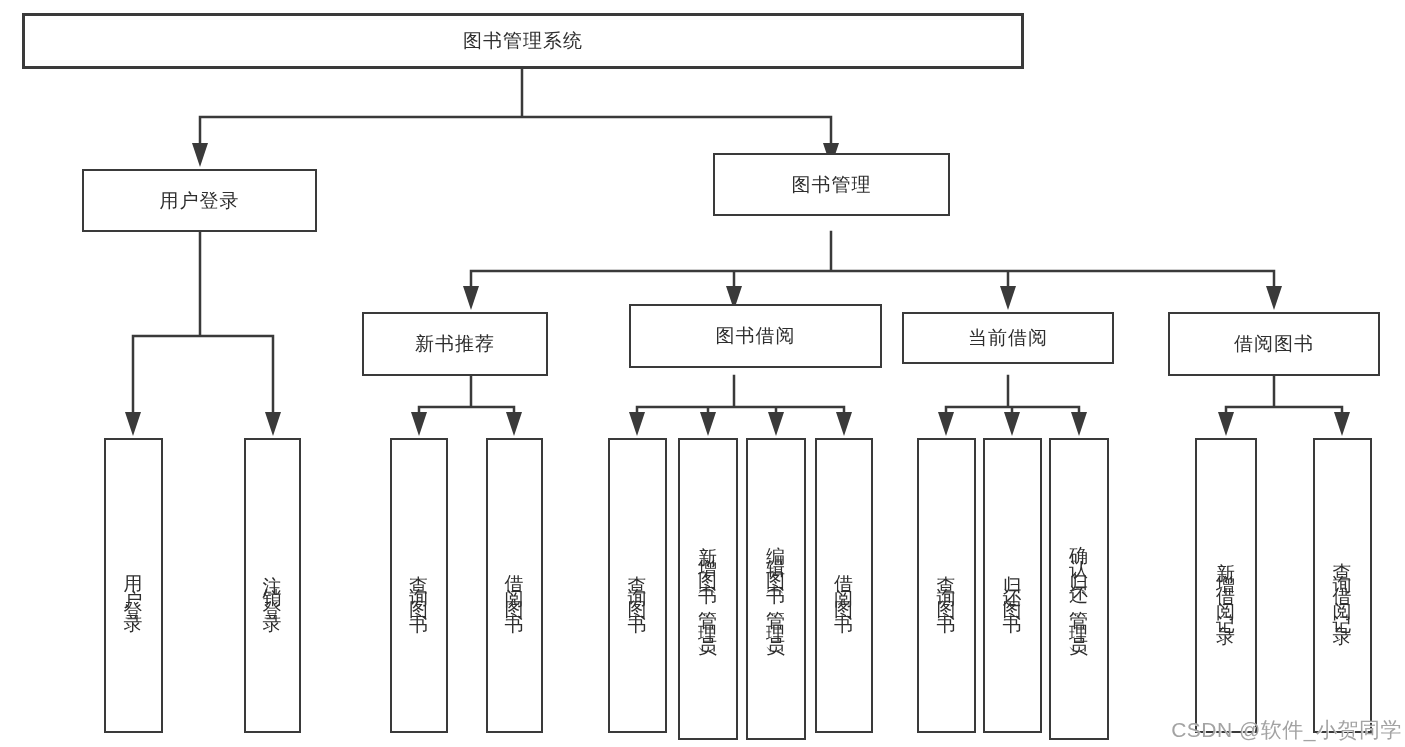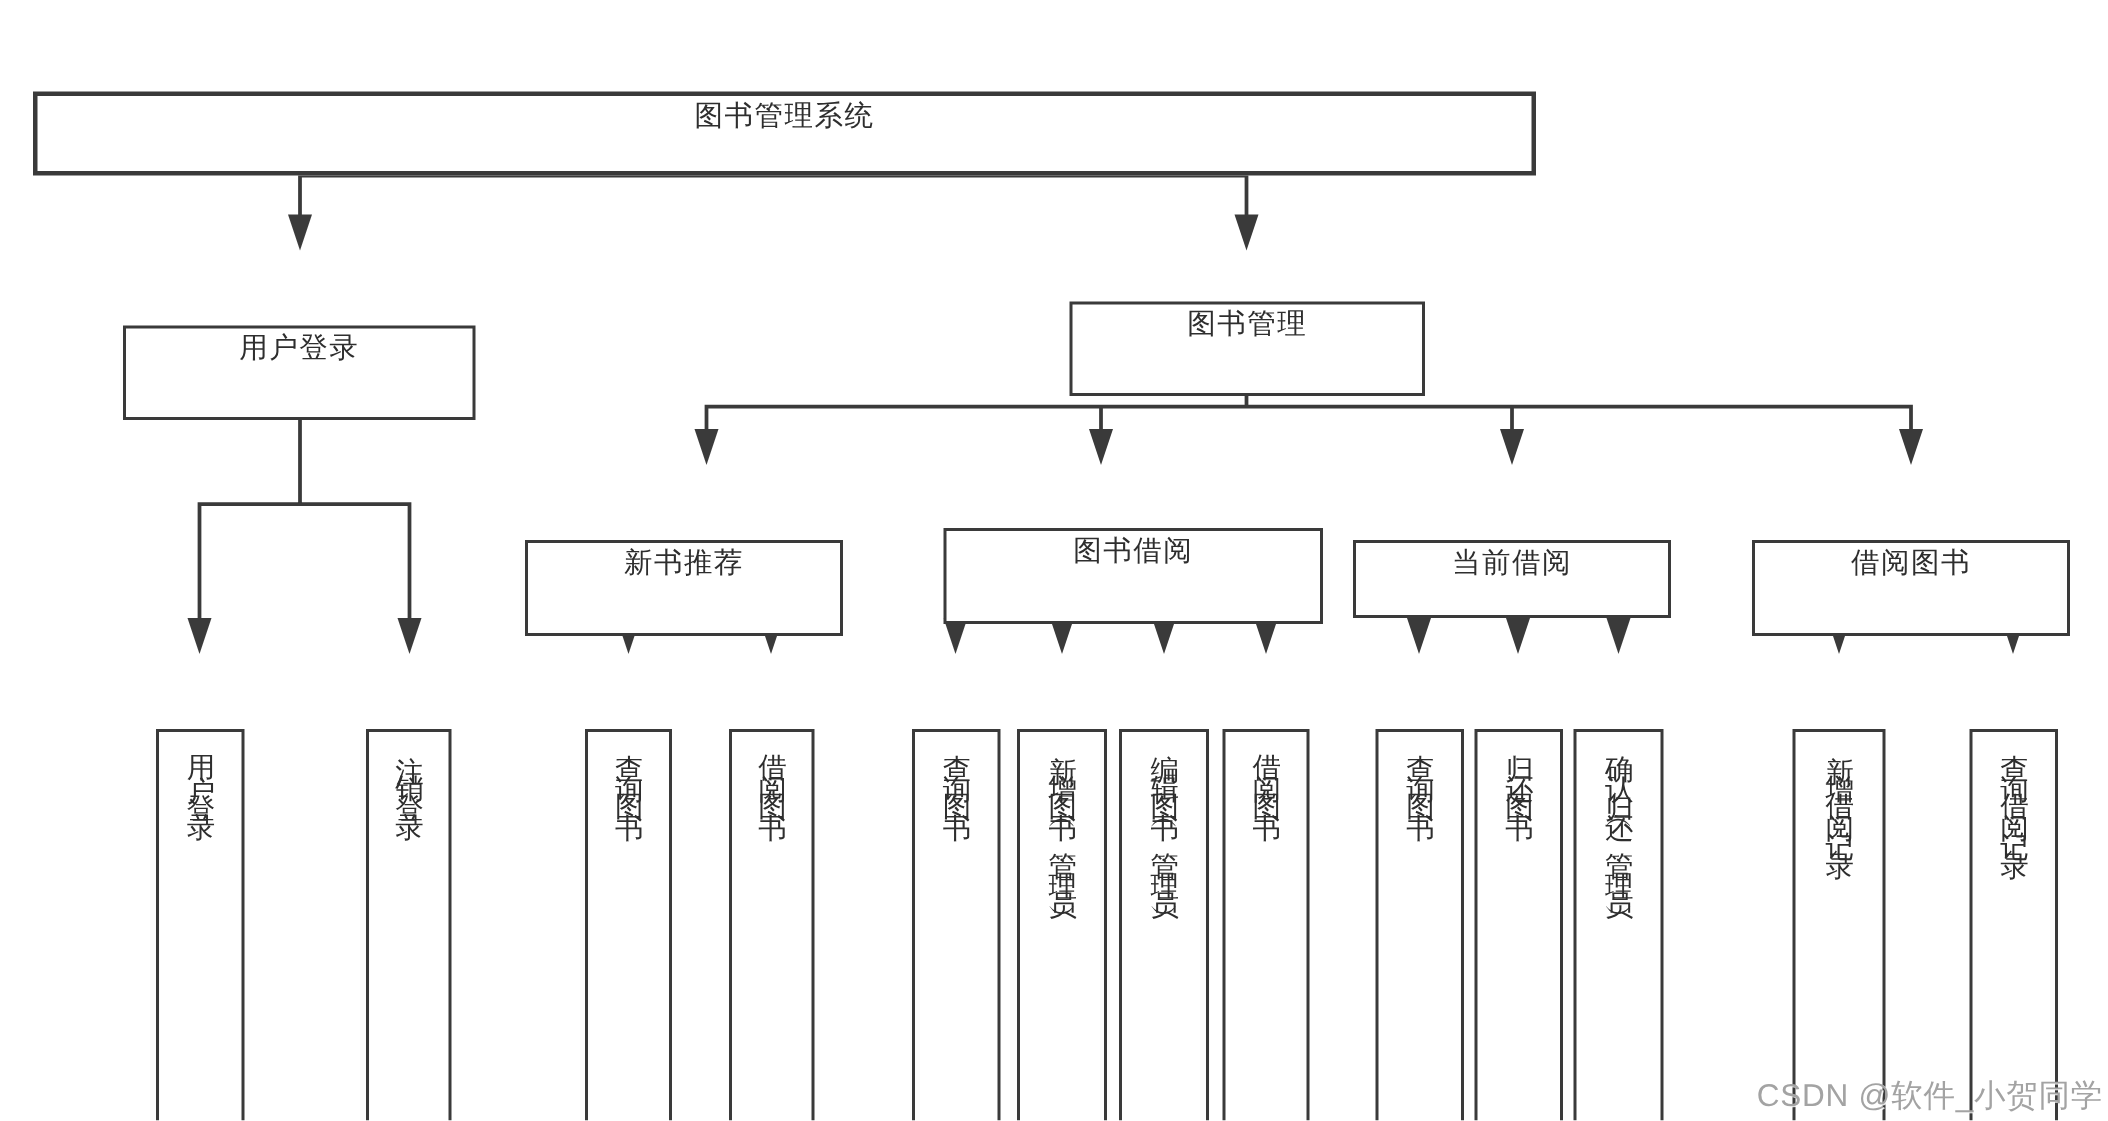--- a/index.html
+++ b/index.html
@@ -4,21 +4,21 @@
 <style>
   html,body{margin:0;padding:0;background:#ffffff;}
   .canvas{
     position:relative;width:1405px;height:747px;background:#ffffff;
     font-family:"Liberation Sans",sans-serif;overflow:hidden;
   }
   .connectors{position:absolute;left:0;top:0;z-index:1;}
   .node{
     position:absolute;z-index:2;background:#ffffff;
     border:2.5px solid #3a3a3a;box-sizing:border-box;
-    display:flex;align-items:flex-start;justify-content:center;margin-top:48px;
+    display:flex;align-items:center;justify-content:center;
   }
   .node.root{border-width:3px;}
   .hlabel{
     font-size:19px;color:#2e2e2e;letter-spacing:1px;white-space:nowrap;
   }
   .vlabel{
     writing-mode:vertical-rl;text-orientation:mixed;
     font-size:19px;color:#2e2e2e;letter-spacing:13px;line-height:1;
   }
   .watermark{
@@ -87,21 +87,21 @@
     <span class="hlabel">图书管理系统</span>
   </div>
 
   <div class="node" style="left:82px;top:169px;width:235px;height:63px">
     <span class="hlabel">用户登录</span>
   </div>
   <div class="node" style="left:713px;top:153px;width:237px;height:63px">
     <span class="hlabel">图书管理</span>
   </div>
 
-  <div class="node" style="left:350px;top:312px;width:212px;height:64px">
+  <div class="node" style="left:362px;top:312px;width:186px;height:64px">
     <span class="hlabel">新书推荐</span>
   </div>
   <div class="node" style="left:629px;top:304px;width:253px;height:64px">
     <span class="hlabel">图书借阅</span>
   </div>
   <div class="node" style="left:902px;top:312px;width:212px;height:52px">
     <span class="hlabel">当前借阅</span>
   </div>
   <div class="node" style="left:1168px;top:312px;width:212px;height:64px">
     <span class="hlabel">借阅图书</span>

